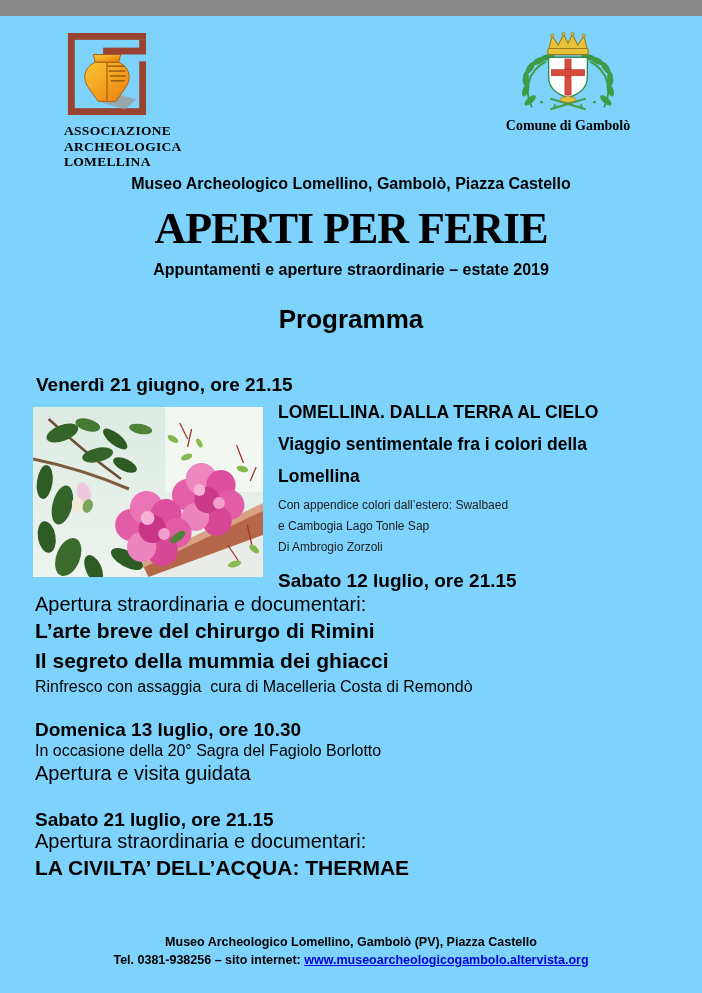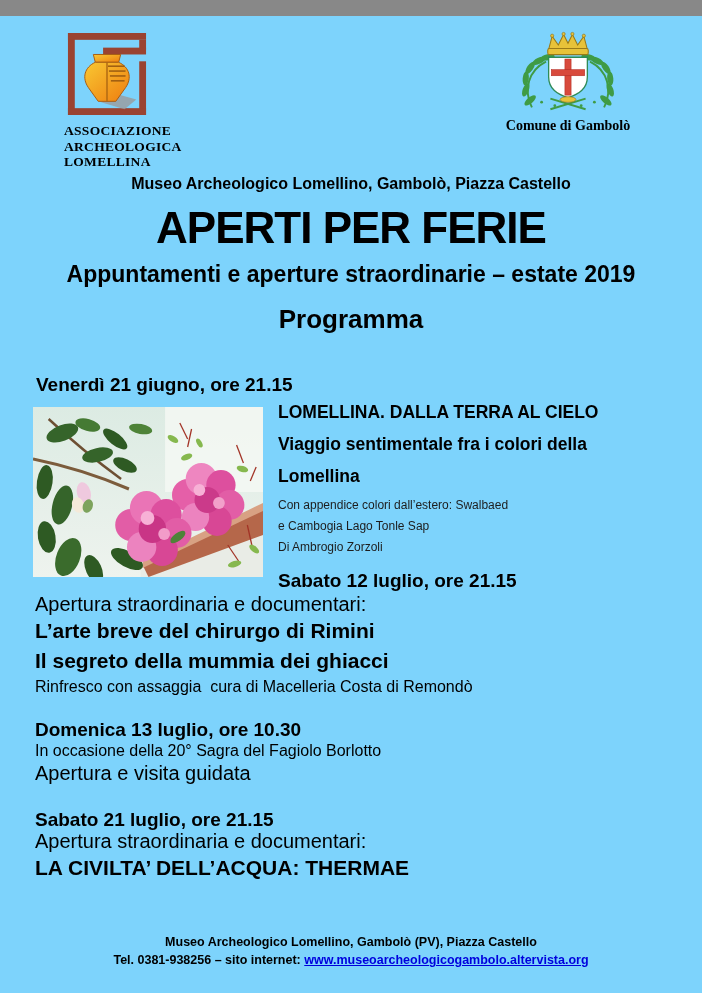--- a/index.html
+++ b/index.html
@@ -10,22 +10,22 @@
   
   .assoc{left:64px;top:14px;width:170px;}
   .assoc-icon{display:block;width:82px;height:88px;margin-left:2px;}
   .assoc-text{font-family:"Liberation Serif",serif;font-weight:bold;font-size:13.5px;
               line-height:15.5px;margin-top:5px;letter-spacing:.3px;}
   .comune{left:486px;top:14px;width:164px;text-align:center;}
   .comune-icon{display:block;width:148px;height:88px;margin:0 auto;}
   .comune-caption{font-family:"Liberation Serif",serif;font-weight:bold;font-size:14px;margin-top:0px;}
   
   .venue{top:159px;font-size:16px;font-weight:bold;}
-  .main-title{top:187px;font-size:44px;font-weight:bold;letter-spacing:-1px;}
-  .subtitle{top:245px;font-size:23px;font-weight:bold;}
+  .main-title{top:187px;font-size:44px;font-weight:bold;letter-spacing:-1px;font-family:Liberation Serif, serif;}
+  .subtitle{top:245px;font-size:16px;font-weight:bold;}
   .program{top:288px;font-size:26px;font-weight:bold;}
   
   .date{font-weight:bold;font-size:19px;line-height:20px;}
   .ev1-date{left:36px;top:359px;}
   .photo{left:33px;top:391px;width:230px;height:170px;display:block;}
   .ev1-col{left:278px;top:380px;width:392px;}
   .ev1-title{font-size:17.5px;font-weight:bold;line-height:32px;}
   .ev1-notes{font-size:12px;line-height:21px;color:#1d1d1d;margin-top:3px;}
   .ev2-date{left:278px;top:555px;}
   .block{left:35px;}

